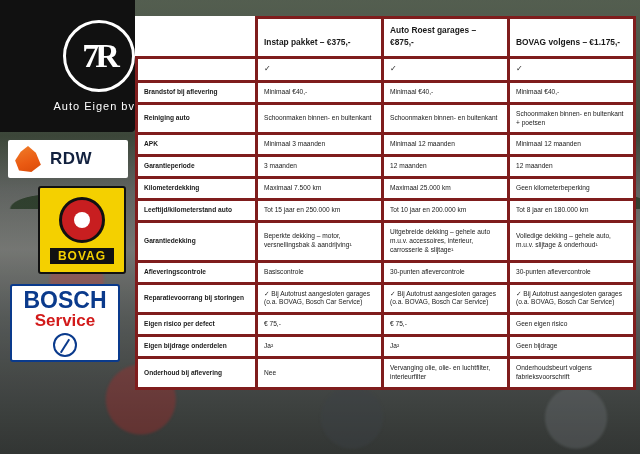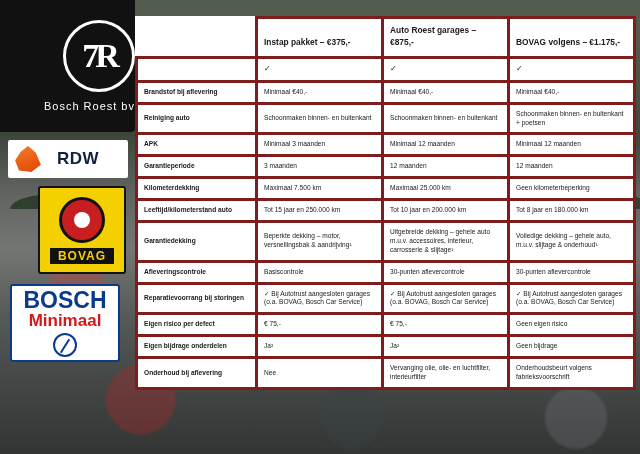--- a/index.html
+++ b/index.html
@@ -56,21 +56,21 @@
     border:3px solid #fff;
     display:flex; align-items:center; justify-content:center;
     font-size:34px; font-weight:bold; letter-spacing:-4px;
     font-family:"Liberation Serif", serif;
   }
   .roest-name { font-size:11px; margin-top:8px; letter-spacing:1px; }
 
   .logo-rdw {
     position:absolute; left:8px; top:140px; width:120px; height:38px;
     background:#fff; border-radius:2px;
-    display:flex; align-items:center; gap:15px; padding:0 6px;
+    display:flex; align-items:center; gap:8px; padding:0 6px;
   }
   .rdw-flame {
     width:28px; height:26px;
     background: linear-gradient(160deg,#f07f2a 0%, #ea5a12 60%, #d94a08 100%);
     clip-path: polygon(50% 0%, 78% 26%, 96% 72%, 62% 100%, 18% 94%, 4% 56%, 24% 22%);
   }
   .rdw-text { font-size:17px; font-weight:bold; color:#12213f; letter-spacing:0.5px; }
 
   .logo-bovag {
     position:absolute; left:38px; top:186px; width:88px; height:88px;
@@ -141,38 +141,38 @@
 
 <div class="bg">
   <div class="bg-trees"></div>
   <div class="bg-blur"></div>
 </div>
 
 <div class="logo-col">
 
   <div class="logo-roest">
     <div class="roest-mark">7R</div>
-    <div class="roest-name">Bosch Roest bv</div>
+    <div class="roest-name">Auto Eigen bv</div>
   </div>
 
   <div class="logo-rdw">
     <div class="rdw-flame"></div>
     <div class="rdw-text">RDW</div>
   </div>
 
   <div class="logo-bovag">
     <div class="bovag-circle">
       <div class="bovag-inner"></div>
     </div>
     <div class="bovag-word">BOVAG</div>
   </div>
 
   <div class="logo-bosch">
     <div class="bosch-word">BOSCH</div>
-    <div class="bosch-sub">Minimaal</div>
+    <div class="bosch-sub">Service</div>
     <div class="bosch-mark"></div>
   </div>
 
 </div>
 
 <div class="table-wrap">
   <table>
     <colgroup>
       <col class="c0">
         <col class="c1">

